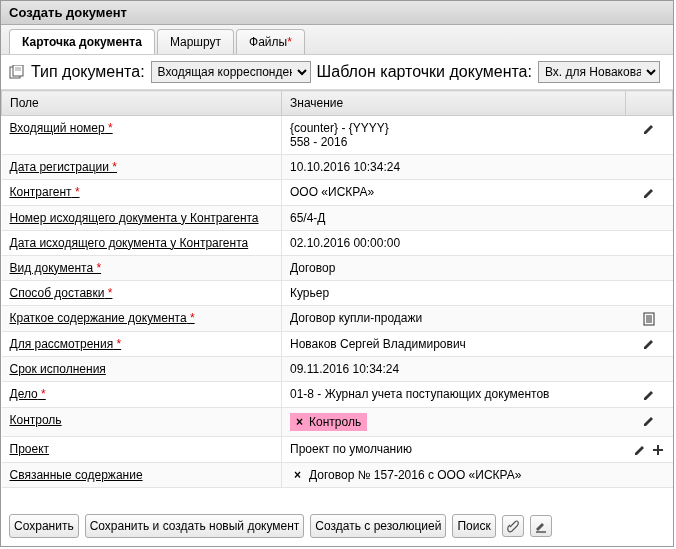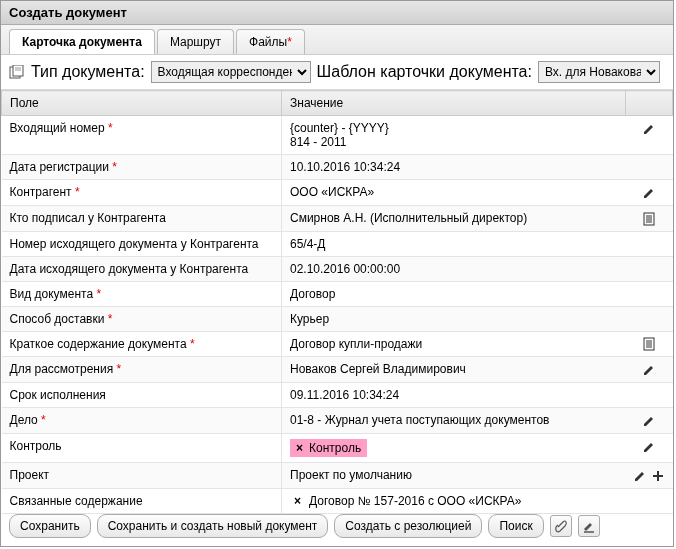--- a/index.html
+++ b/index.html
@@ -13,29 +13,29 @@
 .toolbar { display: flex; align-items: center; padding: 6px 8px; gap: 6px; border-bottom: 1px solid #ddd; }
 .toolbar .label { font-size: 16px; }
 .toolbar select { font-size: 12px; padding: 2px; border: 1px solid #999; }
 .toolbar .sel1 { width: 160px; }
 .toolbar .sel2 { width: 122px; }
 .doc-icon { width: 16px; height: 14px; display: inline-block; }
 .grid { width: 100%; border-collapse: collapse; }
 .grid th { background: linear-gradient(#f2f2f2, #e3e3e3); border: 1px solid #ccc; padding: 5px 8px; text-align: left; font-weight: normal; font-size: 12px; }
 .grid td { border-bottom: 1px solid #e4e4e4; padding: 5px 8px; font-size: 12px; vertical-align: top; }
 .grid tr:nth-child(even) td { background: #fafafa; }
-.col-field { width: 280px; border-right: 1px solid #e4e4e4; }
+.col-field { width: 280px; border-right: 1px solid #e4e4e4; text-decoration: underline; }
 .col-action { width: 42px; text-align: center; white-space: nowrap; }
 .action-icon { width: 14px; height: 14px; display: inline-block; cursor: pointer; vertical-align: middle; }
 .pink-badge { background: #ff9ec7; padding: 2px 6px; display: inline-block; }
 .pink-badge .x { font-weight: bold; margin-right: 6px; }
 .sub-row { padding-left: 0px; }
 .linked-x { font-weight: bold; margin: 0 8px 0 4px; }
 .bottom-bar { position: absolute; bottom: 8px; left: 8px; display: flex; gap: 6px; align-items: center; }
-.btn { background: linear-gradient(#fdfdfd, #e8e8e8); border: 1px solid #aaa; border-radius: 9px; padding: 4px 10px; font-size: 12px; cursor: pointer; }
+.btn { background: linear-gradient(#fdfdfd, #e8e8e8); border: 1px solid #aaa; border-radius: 3px; padding: 4px 4px; font-size: 12px; cursor: pointer; }
 .circle-btn { width: 22px; height: 22px; border: 1px solid #aaa; border-radius: 3px; background: linear-gradient(#fdfdfd, #e8e8e8); display: inline-flex; align-items: center; justify-content: center; cursor: pointer; }
 .th-action { width: 42px; }
 </style>
 </head>
 <body>
 
 <div class="window">
   <div class="title-bar">Создать документ</div>
 
   <div class="tabs">
@@ -63,46 +63,35 @@
     <thead>
       <tr>
         <th>Поле</th>
         <th>Значение</th>
         <th class="th-action"></th>
       </tr>
     </thead>
     <tbody id="grid-body">
         <tr>
           <td class="col-field">Входящий номер<span class="red"> *</span></td>
-          <td>{counter} - {YYYY}<div>814 - 2011</div></td>
+          <td>{counter} - {YYYY}<div>558 - 2016</div></td>
           <td class="col-action"><span class="action-icon"><svg width="14" height="14" viewBox="0 0 14 14">
                 <path d="M2 10 L9 3 L11 5 L4 12 L2 12 Z" fill="#333"></path>
               </svg></span></td>
         </tr>
         <tr>
           <td class="col-field">Дата регистрации<span class="red"> *</span></td>
           <td>10.10.2016 10:34:24</td>
           <td class="col-action"></td>
         </tr>
         <tr>
           <td class="col-field">Контрагент<span class="red"> *</span></td>
           <td>ООО «ИСКРА»</td>
           <td class="col-action"><span class="action-icon"><svg width="14" height="14" viewBox="0 0 14 14">
                 <path d="M2 10 L9 3 L11 5 L4 12 L2 12 Z" fill="#333"></path>
-              </svg></span></td>
-        </tr>
-        <tr>
-          <td class="col-field">Кто подписал у Контрагента</td>
-          <td>Смирнов А.Н. (Исполнительный директор)</td>
-          <td class="col-action"><span class="action-icon"><svg width="14" height="14" viewBox="0 0 14 14">
-                <rect x="2" y="1" width="10" height="12" fill="none" stroke="#333"></rect>
-                <line x1="4" y1="4" x2="10" y2="4" stroke="#333"></line>
-                <line x1="4" y1="6" x2="10" y2="6" stroke="#333"></line>
-                <line x1="4" y1="8" x2="10" y2="8" stroke="#333"></line>
-                <line x1="4" y1="10" x2="10" y2="10" stroke="#333"></line>
               </svg></span></td>
         </tr>
         <tr>
           <td class="col-field">Номер исходящего документа у Контрагента</td>
           <td>65/4-Д</td>
           <td class="col-action"></td>
         </tr>
         <tr>
           <td class="col-field">Дата исходящего документа у Контрагента</td>
           <td>02.10.2016 00:00:00</td>

